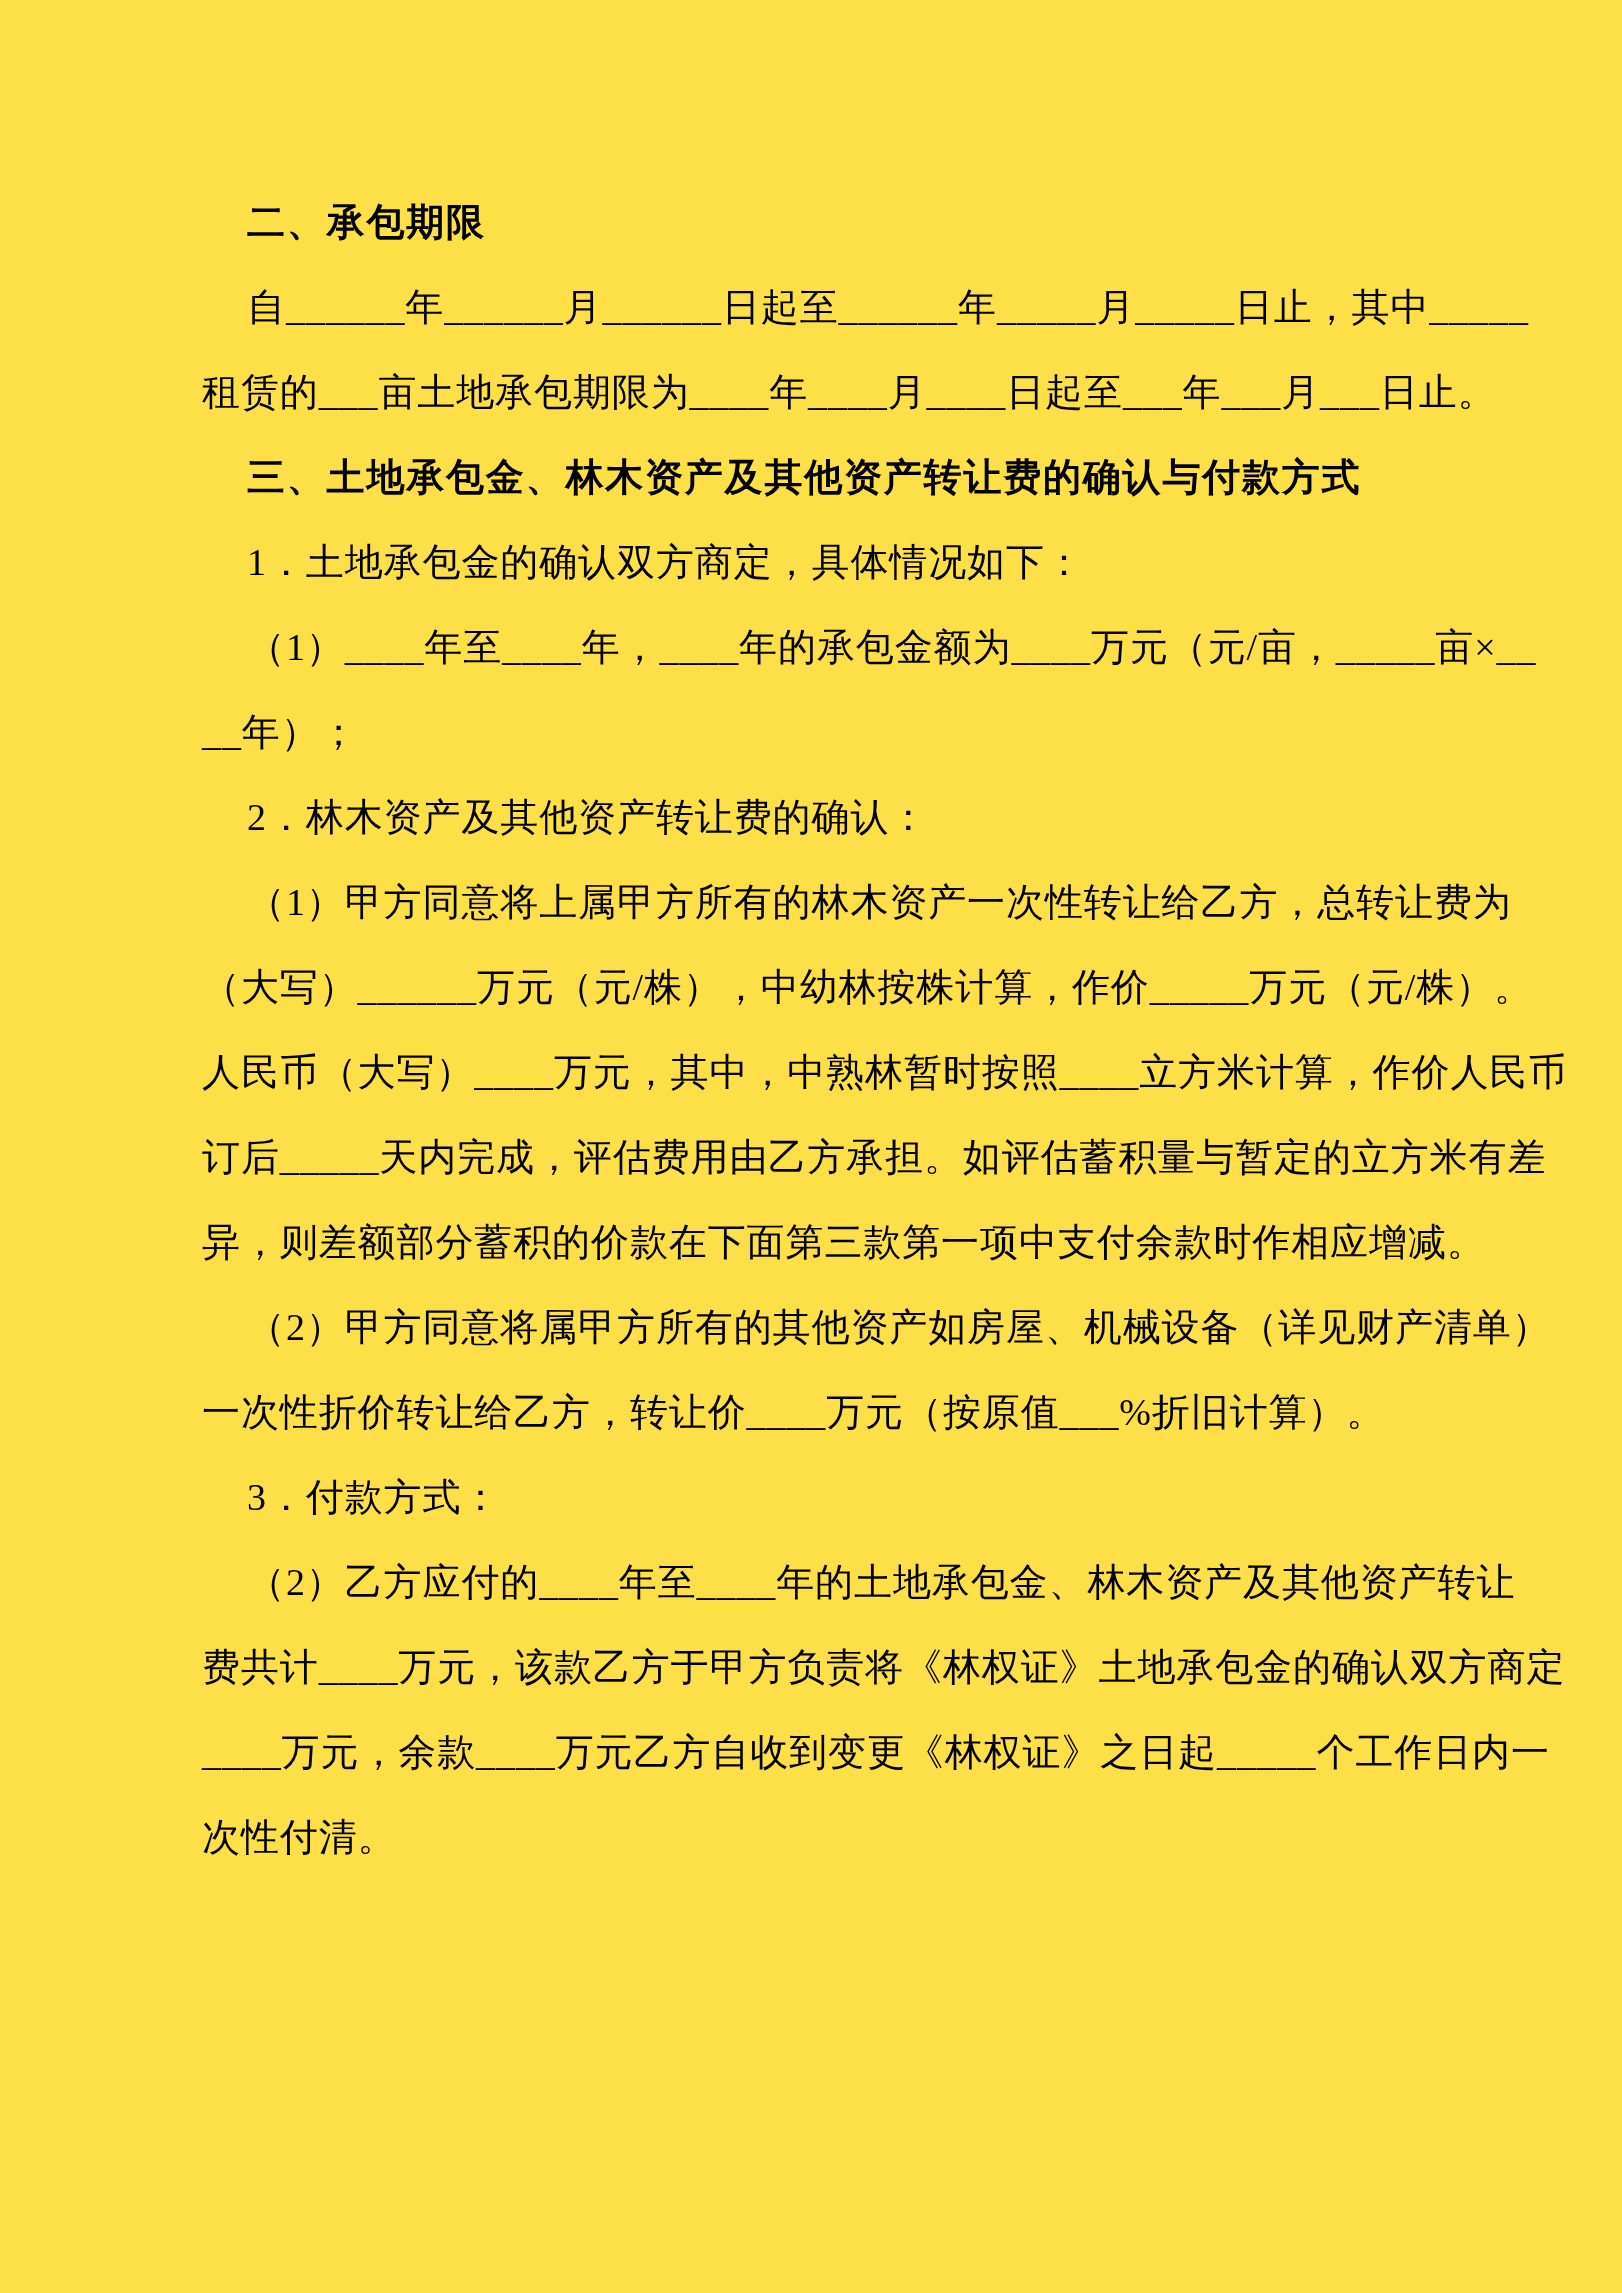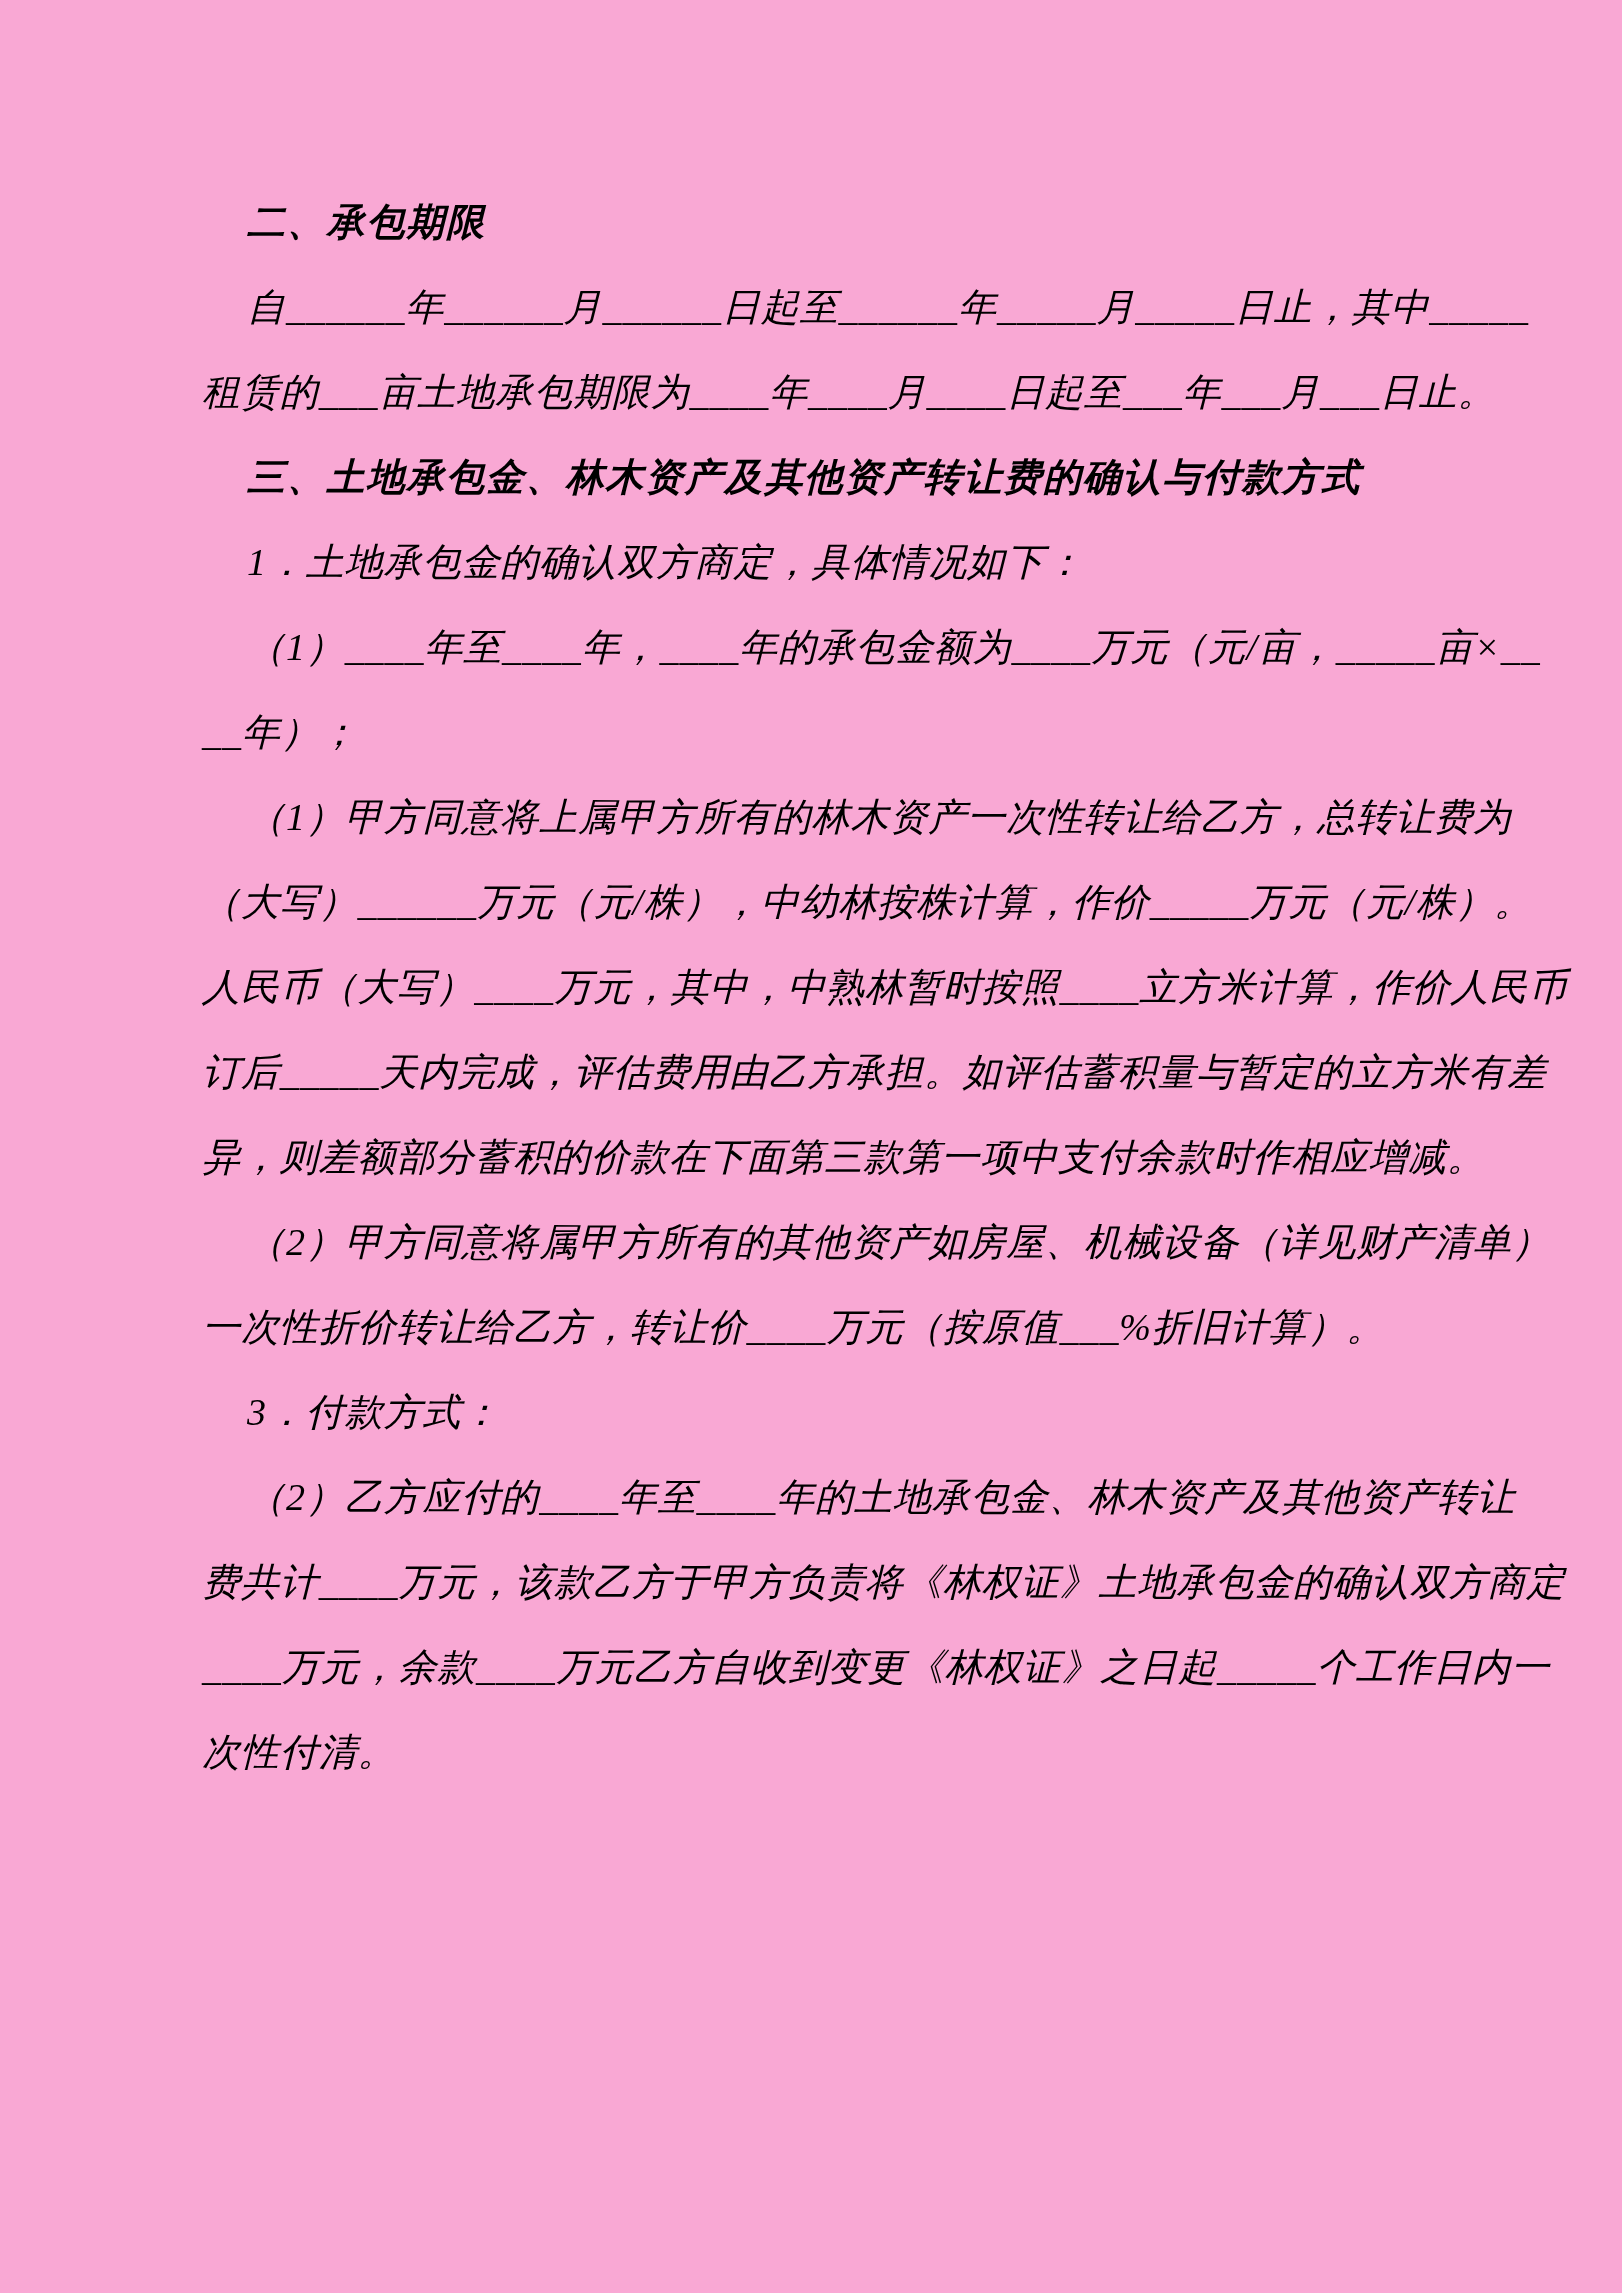--- a/index.html
+++ b/index.html
@@ -4,24 +4,23 @@
 <style>
   html, body {
     margin: 0;
     padding: 0;
     background: #ffffff;
   }
   .page {
     position: relative;
     width: 1623px;
     height: 2294px;
-    background: #f9a8d4;
+    background: #fde047;
     color: #000000;
     overflow: hidden;
-    font-style: italic;
   }
   .doc {
     padding: 180px 82px 0 202px;
     font-family: "Liberation Serif", "DejaVu Serif", serif;
     font-size: 38px;
     color: #000000;
   }
   .line {
     line-height: 85px;
     height: 85px;
@@ -42,20 +41,21 @@
 
 <div class="page">
   <div class="doc">
       <div class="line bold indent">二、承包期限</div>
       <div class="line indent">自______年______月______日起至______年_____月_____日止，其中_____</div>
       <div class="line">租赁的___亩土地承包期限为____年____月____日起至___年___月___日止。</div>
       <div class="line bold indent">三、土地承包金、林木资产及其他资产转让费的确认与付款方式</div>
       <div class="line indent">1．土地承包金的确认双方商定，具体情况如下：</div>
       <div class="line indent">（1）____年至____年，____年的承包金额为____万元（元/亩，_____亩×__</div>
       <div class="line">__年）；</div>
+      <div class="line indent">2．林木资产及其他资产转让费的确认：</div>
       <div class="line indent">（1）甲方同意将上属甲方所有的林木资产一次性转让给乙方，总转让费为</div>
       <div class="line">（大写）______万元（元/株），中幼林按株计算，作价_____万元（元/株）。</div>
       <div class="line">人民币（大写）____万元，其中，中熟林暂时按照____立方米计算，作价人民币</div>
       <div class="line">订后_____天内完成，评估费用由乙方承担。如评估蓄积量与暂定的立方米有差</div>
       <div class="line">异，则差额部分蓄积的价款在下面第三款第一项中支付余款时作相应增减。</div>
       <div class="line indent">（2）甲方同意将属甲方所有的其他资产如房屋、机械设备（详见财产清单）</div>
       <div class="line">一次性折价转让给乙方，转让价____万元（按原值___%折旧计算）。</div>
       <div class="line indent">3．付款方式：</div>
       <div class="line indent">（2）乙方应付的____年至____年的土地承包金、林木资产及其他资产转让</div>
       <div class="line">费共计____万元，该款乙方于甲方负责将《林权证》土地承包金的确认双方商定</div>

